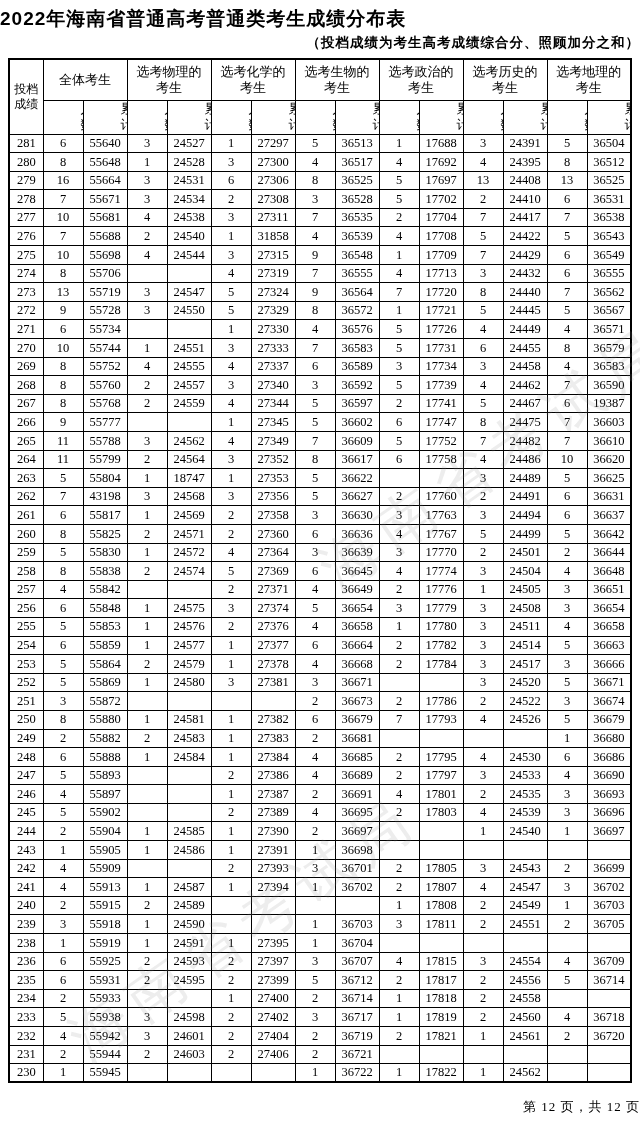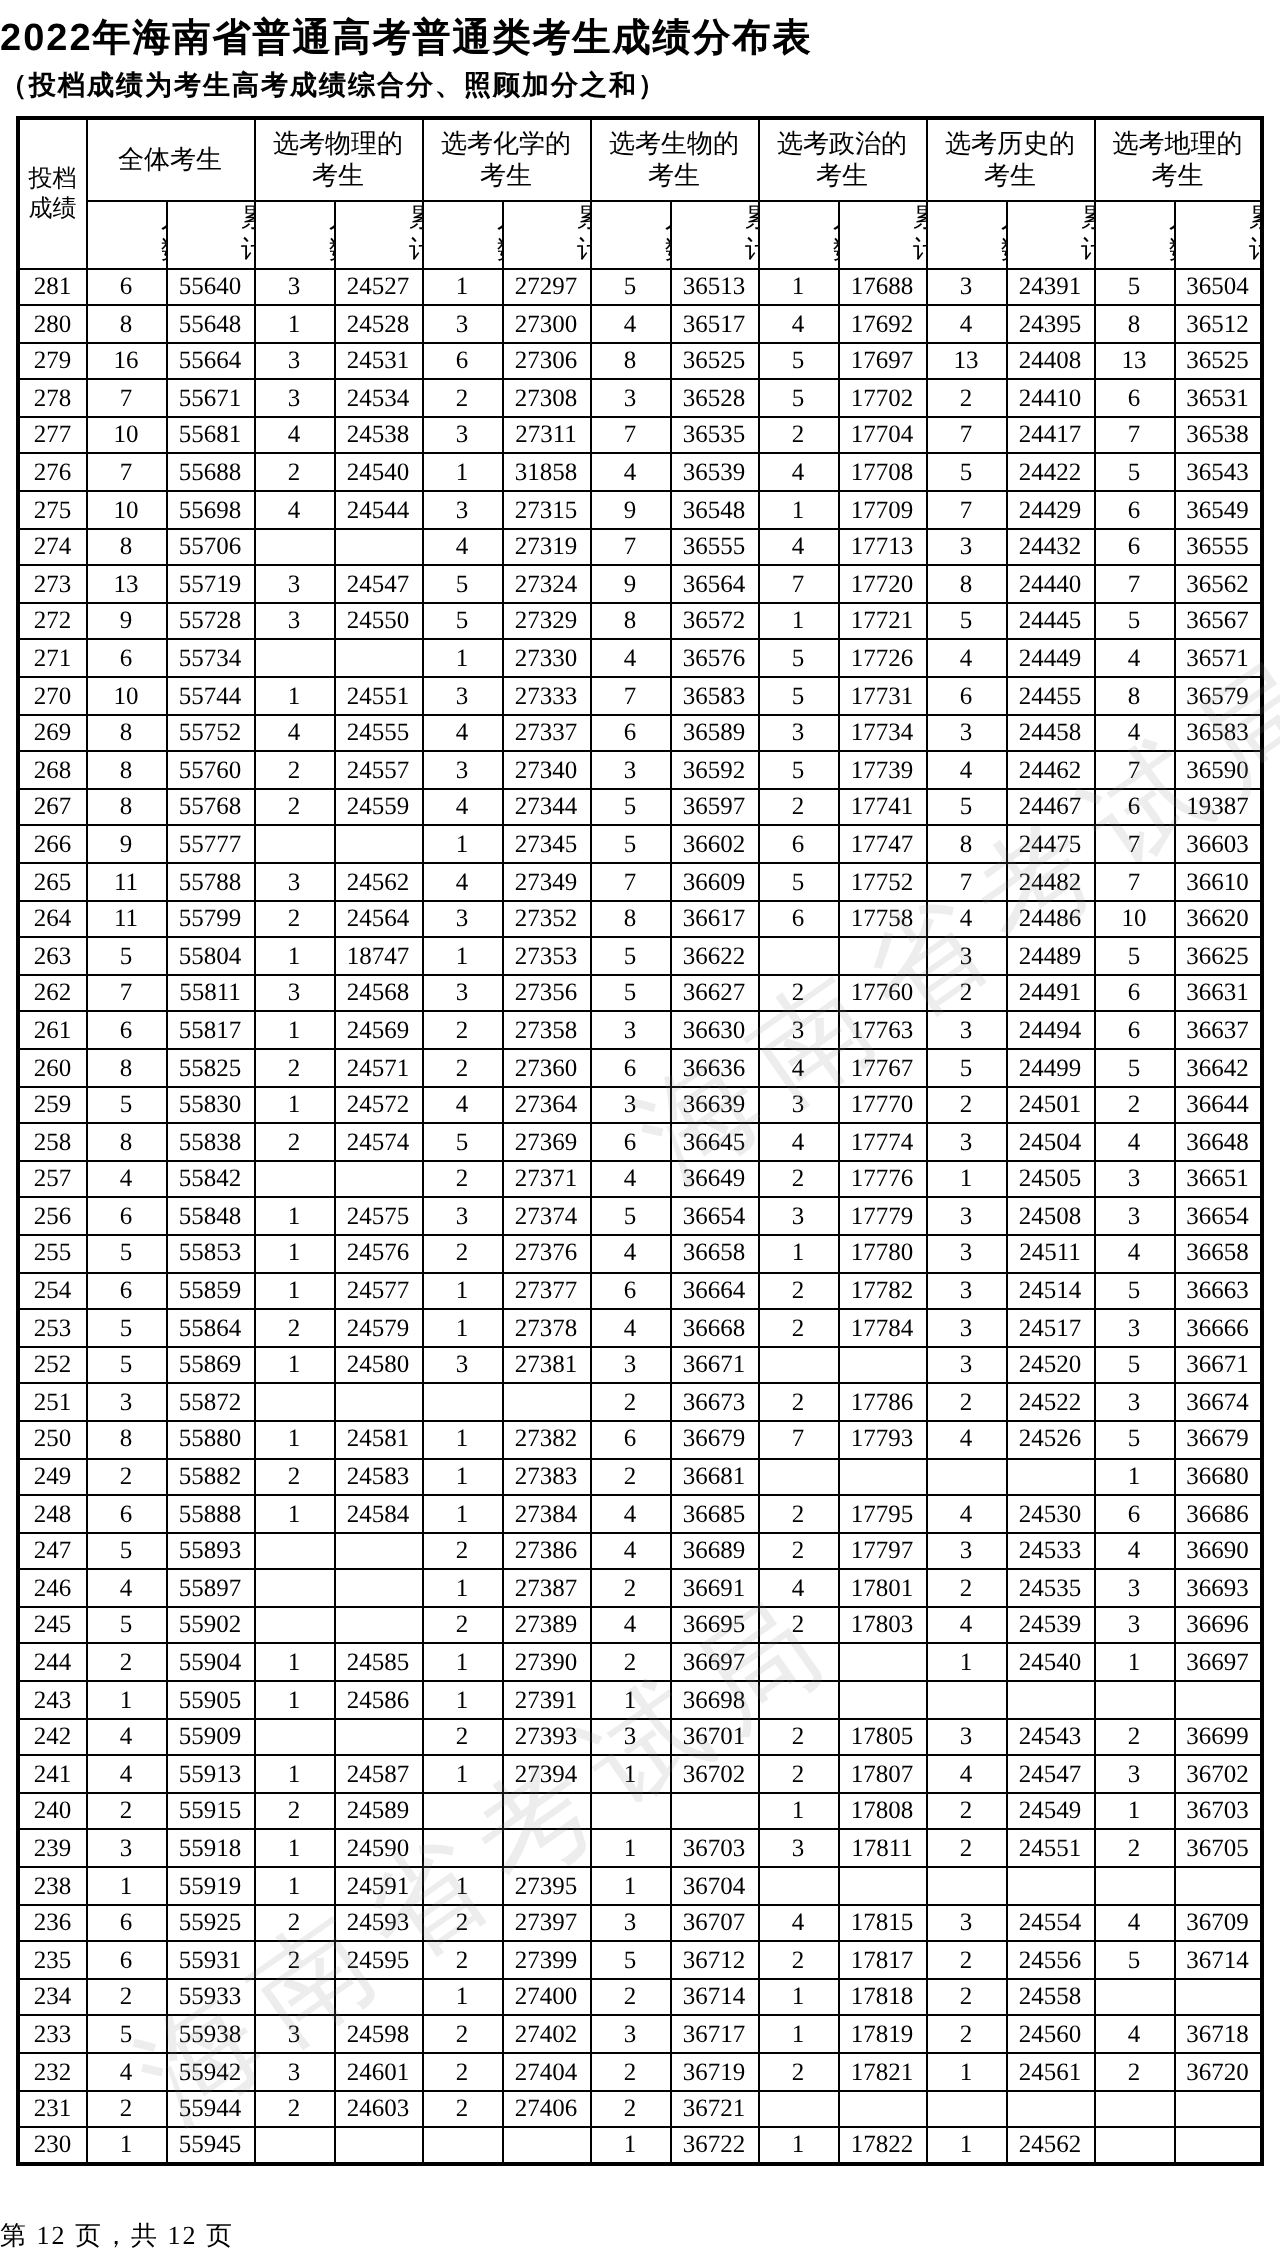--- a/index.html
+++ b/index.html
@@ -7,21 +7,21 @@
     width:640px;height:1131px;position:relative;overflow:hidden;
     background:#ffffff;color:#000;
     font-family:"Liberation Serif", serif;
   }
   .title{
     padding-top:6px;
     font-family:"Liberation Sans", sans-serif;
     font-size:19px;font-weight:bold;letter-spacing:1px;
   }
   .subtitle{
-    text-align:left;margin-top:2px;
+    text-align:right;margin-top:2px;
     font-size:13.5px;font-weight:bold;letter-spacing:1px;
   }
   table.score-table{
     margin:6px 0 0 8px;
     width:624px;
     border-collapse:collapse;
     table-layout:fixed;
     border:2px solid #000;
   }
   .score-table th,.score-table td{
@@ -44,21 +44,21 @@
     font-size:58px;letter-spacing:10px;white-space:nowrap;
     color:#8a8a8a;opacity:0.15;
     transform:rotate(-35deg);
     pointer-events:none;
     font-family:"Liberation Serif", serif;
   }
   .wm-1{left:290px;top:420px;}
   .wm-2{left:40px;top:890px;}
   .footer{
     position:absolute;left:0;top:1098px;width:640px;
-    text-align:left;font-size:13px;letter-spacing:1px;margin-top:11px;
+    text-align:right;font-size:13px;letter-spacing:1px;
   }
 </style>
 </head>
 <body>
 
 <div class="title">2022年海南省普通高考普通类考生成绩分布表</div>
 <div class="subtitle">（投档成绩为考生高考成绩综合分、照顾加分之和）</div>
 
 <table class="score-table">
   <colgroup>
@@ -433,21 +433,21 @@
         <td></td>
         <td></td>
         <td>3</td>
         <td>24489</td>
         <td>5</td>
         <td>36625</td>
       </tr>
       <tr>
         <td>262</td>
         <td>7</td>
-        <td>55811</td>
+        <td>43198</td>
         <td>3</td>
         <td>24568</td>
         <td>3</td>
         <td>27356</td>
         <td>5</td>
         <td>36627</td>
         <td>2</td>
         <td>17760</td>
         <td>2</td>
         <td>24491</td>

